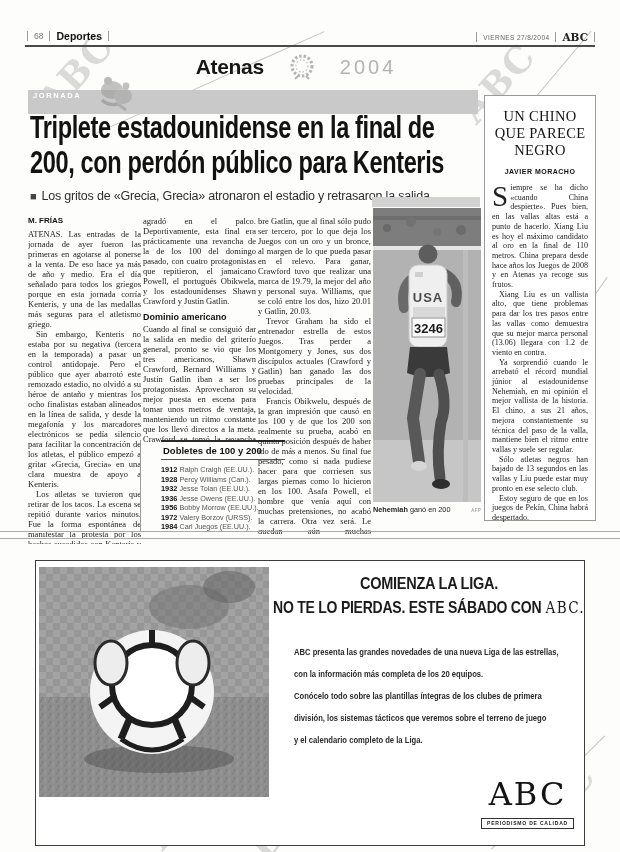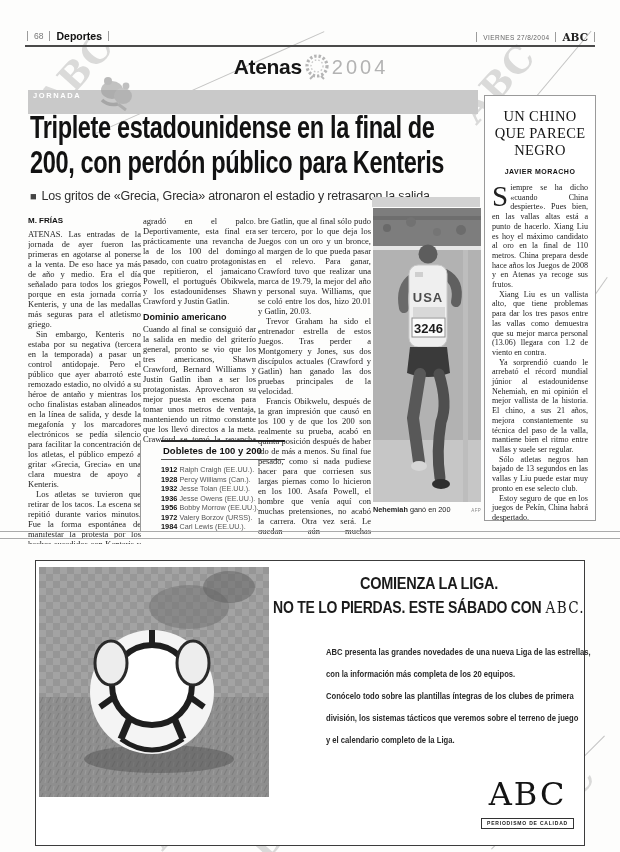--- a/index.html
+++ b/index.html
@@ -10,21 +10,21 @@
   .topbar{position:absolute;left:25px;top:30px;width:570px;height:15px;border-bottom:2px solid #4a4a4a;}
   .topbar-left{position:absolute;left:2px;top:0;display:flex;align-items:center;gap:6px;}
   .pgnum{font-size:8.5px;color:#777;}
   .vdiv{width:1px;height:10px;background:#9c9c9c;}
   .section{font-size:10.5px;font-weight:bold;color:#111;}
   .topbar-right{position:absolute;right:0;top:1px;display:flex;align-items:center;gap:6px;}
   .dateline{font-size:6.5px;color:#666;letter-spacing:.4px;}
   .brandtop{font-family:"DejaVu Serif",serif;font-size:10.5px;font-weight:bold;color:#222;}
 
   
-  .atenas{position:absolute;left:0;top:50px;width:592px;height:34px;display:flex;align-items:center;justify-content:center;gap:0;padding-left:15px;}
+  .atenas{position:absolute;left:0;top:50px;width:592px;height:34px;display:flex;align-items:center;justify-content:center;gap:23px;}
   .atenas-city{font-size:21px;font-weight:bold;color:#161616;letter-spacing:-.3px;}
   .atenas-year{font-size:20px;color:#b3b3b3;letter-spacing:3px;}
 
   
   .kicker-bar{position:absolute;left:28px;top:90px;width:450px;height:24px;background:#c9c9c9;}
   .kicker-label{font-size:7.5px;font-weight:bold;color:#fff;letter-spacing:1.6px;line-height:11px;padding-left:5px;}
   .picto{position:absolute;left:92px;top:74px;opacity:.6;filter:blur(.4px);}
 
   
   .headline{position:absolute;left:30px;top:110px;width:600px;transform:scaleX(.76);transform-origin:left top;
@@ -76,21 +76,21 @@
 
   
   .ad{position:absolute;left:35px;top:560px;width:548px;height:284px;border:1px solid #3c3c3c;background:#fff;}
   .ad-photo{position:absolute;left:3px;top:6px;width:230px;height:230px;}
   .ad-h1{position:absolute;left:240px;top:13px;width:306px;text-align:center;font-size:16.5px;font-weight:bold;
          letter-spacing:-.3px;transform:scaleX(.88);transform-origin:center top;white-space:nowrap;color:#1b1b1b;}
   .ad-h2{position:absolute;left:230px;top:37px;width:326px;display:flex;justify-content:center;align-items:baseline;
          transform:scaleX(.85);transform-origin:center top;white-space:nowrap;}
   .ad-h2-sans{font-size:16.5px;font-weight:bold;letter-spacing:-.3px;color:#1b1b1b;}
   .ad-h2-brand{font-family:"DejaVu Serif",serif;font-size:16px;letter-spacing:1.5px;margin-left:5px;color:#1b1b1b;}
-  .ad-body{position:absolute;left:258px;top:86px;margin-left:32px;}
+  .ad-body{position:absolute;left:258px;top:86px;}
   .ad-line{font-size:8.3px;font-weight:bold;color:#2a2a2a;white-space:nowrap;transform:scaleX(.92);
            transform-origin:left top;height:9px;margin-bottom:13px;}
   .ad-logo{position:absolute;right:10px;top:216px;text-align:center;}
   .ad-logo-abc{font-family:"DejaVu Serif",serif;font-size:32px;letter-spacing:2px;color:#141414;line-height:34px;}
   .ad-logo-tag{display:inline-block;border:1px solid #333;font-size:5px;letter-spacing:.8px;padding:1.5px 5px;
                margin-top:2px;color:#222;font-weight:bold;}
 
   
   .wm{position:absolute;font-family:"DejaVu Serif",serif;font-weight:bold;font-size:36px;
       color:rgba(150,150,150,.34);letter-spacing:1px;transform:rotate(-48deg);pointer-events:none;}
@@ -183,21 +183,21 @@
 
   <div class="recbox">
     <div class="recbox-title">Dobletes de 100 y 200</div>
     <div class="recbox-list">
       <div class="recrow"><b>1912</b> <span>Ralph Craigh (EE.UU.).</span></div>
       <div class="recrow"><b>1928</b> <span>Percy Williams (Can.).</span></div>
       <div class="recrow"><b>1932</b> <span>Jesse Tolan (EE.UU.).</span></div>
       <div class="recrow"><b>1936</b> <span>Jesse Owens (EE.UU.).</span></div>
       <div class="recrow"><b>1956</b> <span>Bobby Morrow (EE.UU.).</span></div>
       <div class="recrow"><b>1972</b> <span>Valery Borzov (URSS).</span></div>
-      <div class="recrow"><b>1984</b> <span>Carl Lewis (EE.UU.).</span></div>
+      <div class="recrow"><b>1984</b> <span>Carl Juegos (EE.UU.).</span></div>
     </div>
   </div>
 
   <div class="col col3">
     <p class="nofirst">bre Gatlin, que al final sólo pudo ser tercero, por lo que deja los Juegos con un oro y un bronce, al margen de lo que pueda pasar en el relevo. Para ganar, Crawford tuvo que realizar una marca de 19.79, la mejor del año y personal suya. Williams, que se coló entre los dos, hizo 20.01 y Gatlin, 20.03.</p>
     <p>Trevor Graham ha sido el entrenador estrella de estos Juegos. Tras perder a Montgomery y Jones, sus dos discípulos actuales (Crawford y Gatlin) han ganado las dos pruebas principales de la velocidad.</p>
     <p>Francis Obikwelu, después de la gran impresión que causó en los 100 y de que los 200 son realmente su prueba, acabó en quinta posición después de haber ido de más a menos. Su final fue pesado, como si nada pudiese hacer para que corriesen sus largas piernas como lo hicieron en los 100. Asafa Powell, el hombre que venía aquí con muchas pretensiones, no acabó la carrera. Otra vez será. Le quedan aún muchas oportunidades por juventud.</p>
   </div>
 
   <div class="photo">

